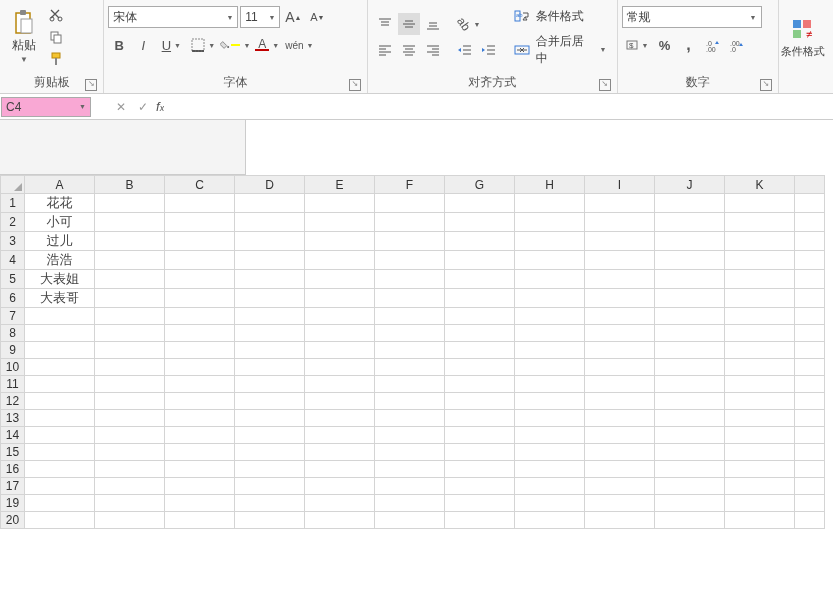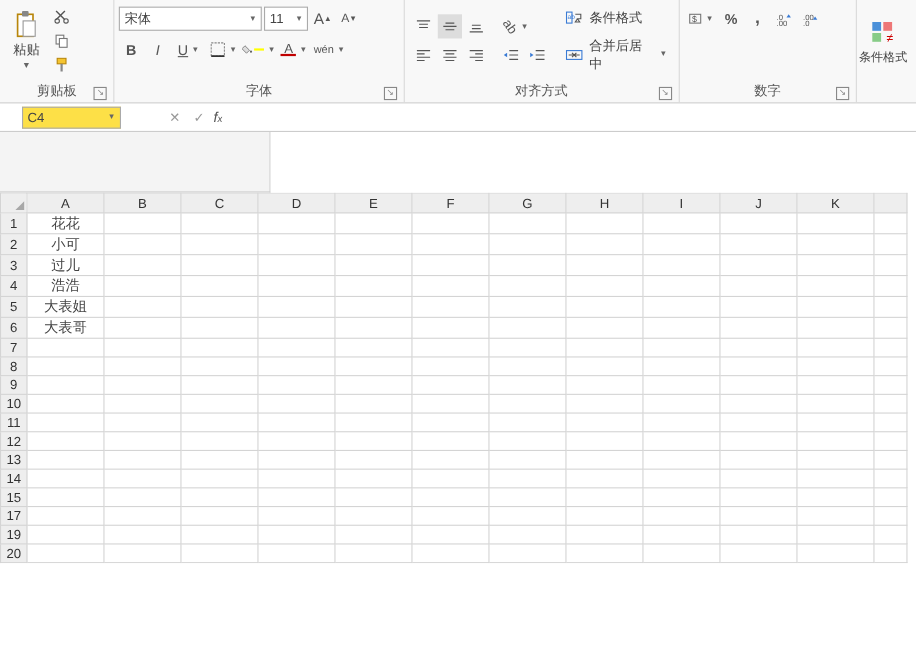--- a/index.html
+++ b/index.html
@@ -27,21 +27,21 @@
   .sq-btn.dd { width: 30px; justify-content: center; gap: 1px; }
   .arrow { font-size: 7px; color: #666; margin-left: 2px; }
   .underline-color { height: 2px; width: 14px; display: block; }
   
   .align-grid { display: flex; flex-direction: column; gap: 4px; padding: 2px; }
   
   .num-fmt { width: 140px; height: 22px; border: 1px solid #aaa; background: #fff; font-size: 12px; padding: 0 4px; display:flex; align-items:center; justify-content:space-between; }
   
   
   .fbar { display: flex; align-items: center; border-bottom: 1px solid #ccc; height: 26px; }
-  .namebox { width: 90px; height: 20px; border: 1px solid #aaa; margin: 0 20px; background: #fde047; font-size: 12px; padding: 0 4px; display:flex; align-items:center; justify-content:space-between; }
+  .namebox { width: 90px; height: 20px; border: 1px solid #aaa; margin: 0 1px; background: #f9a8d4; font-size: 12px; padding: 0 4px; display:flex; align-items:center; justify-content:space-between; }
   .fx-sep { width: 18px; }
   .fx-btn { width: 22px; height: 22px; display:flex; align-items:center; justify-content:center; color:#999; cursor:pointer; }
   .fx-label { font-style: italic; font-size: 13px; color: #555; margin-left: 2px; }
   .fx-input { flex: 1; height: 20px; border: none; outline: none; font-size: 12px; padding: 0 4px; }
   
   
   .gap-strip { height: 55px; display:flex; }
   .gap-left { width: 246px; border-right:1px solid #ccc; border-bottom:1px solid #ccc; background:#f4f4f4;}
   .gap-right { flex:1; background:#fff;}
   
@@ -250,20 +250,24 @@
           <span style="margin-left:4px">合并后居中</span>
           <span class="arrow">▼</span>
         </div>
       </div>
     </div>
     <div class="group-title"><span>对齐方式</span><span class="dlauncher">↘</span></div>
   </div>
 
   <div class="group" style="width:164px">
     <div class="group-controls" style="flex-direction:column; align-items:flex-start; gap:6px; padding-top:4px;">
+      <div class="num-fmt">
+          <span>常规</span>
+          <span class="arrow">▼</span>
+        </div>
       <div class="row">
         <span class="sq-btn dd">
           <svg width="14" height="14">
               <rect x="2" y="3" width="10" height="8" fill="none" stroke="#777"></rect>
               <text x="4" y="10" font-size="8" fill="#555">$</text>
             </svg>
             <span class="arrow">▼</span>
         </span>
         <span class="sq-btn" style="font-weight:bold">%</span>
         <span class="sq-btn" style="font-weight:bold;font-size:16px">,</span>
@@ -561,20 +565,35 @@
           <td></td>
           <td></td>
           <td></td>
           <td></td>
           <td></td>
           <td></td>
           <td></td>
           <td></td>
         </tr>
         <tr>
+          <th>16</th>
+          <td></td>
+          <td></td>
+          <td></td>
+          <td></td>
+          <td></td>
+          <td></td>
+          <td></td>
+          <td></td>
+          <td></td>
+          <td></td>
+          <td></td>
+          <td></td>
+        </tr>
+        <tr>
           <th>17</th>
           <td></td>
           <td></td>
           <td></td>
           <td></td>
           <td></td>
           <td></td>
           <td></td>
           <td></td>
           <td></td>

